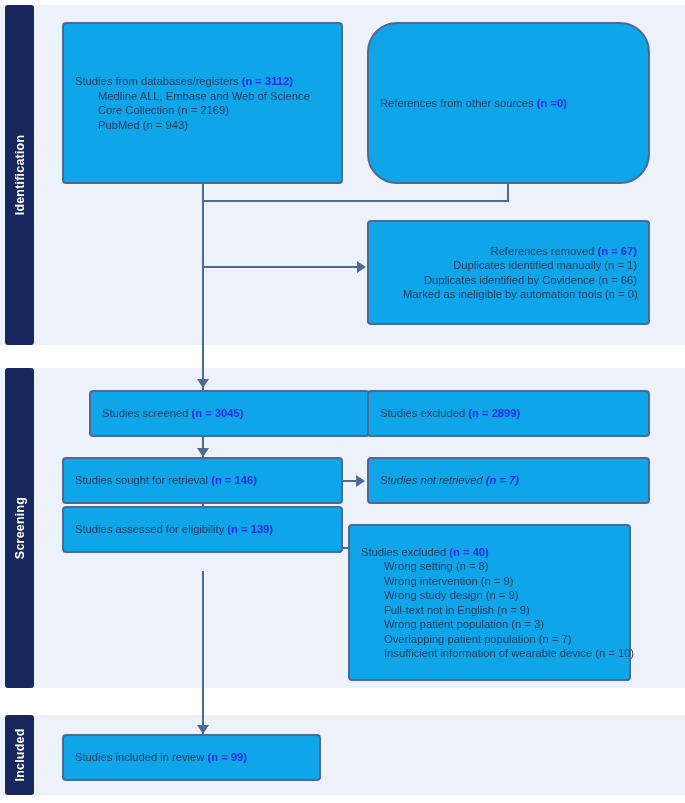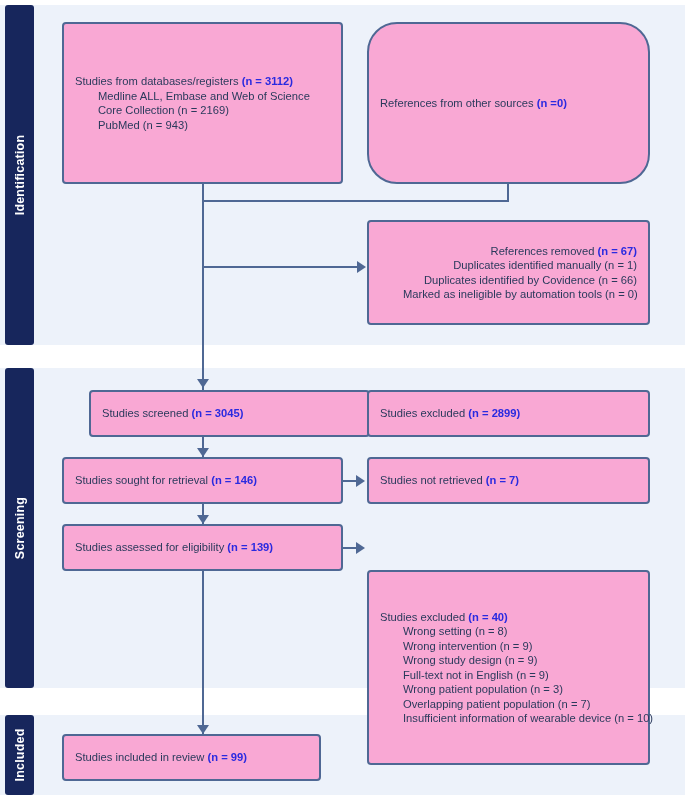--- a/index.html
+++ b/index.html
@@ -48,21 +48,21 @@
     color: #ffffff;
     font-size: 12.5px;
     font-weight: bold;
     letter-spacing: 0.2px;
     font-family: "Liberation Sans", sans-serif;
   }
 
   
   .pbox {
     position: absolute;
-    background: #f9a8d4;
+    background: #0ea5e9;
     border: 2px solid #4f6894;
     border-radius: 4px;
     box-sizing: border-box;
     display: flex;
     flex-direction: column;
     justify-content: center;
     padding: 6px 11px;
   }
   .pbox .line {
     color: #2a3a5c;
@@ -82,23 +82,23 @@
     font-weight: bold;
   }
 
   
   .box-databases   { left: 62px;  top: 22px;  width: 281px; height: 162px; }
   .box-othersrc    { left: 367px; top: 22px;  width: 283px; height: 162px; border-radius: 30px; }
   .box-removed     { left: 367px; top: 220px; width: 283px; height: 105px; text-align: right; }
   .box-screened    { left: 62px;  top: 390px; width: 281px; height: 47px; margin-left: 27px;  }
   .box-excluded1   { left: 367px; top: 390px; width: 283px; height: 47px;  }
   .box-sought      { left: 62px;  top: 457px; width: 281px; height: 47px;  }
-  .box-notretr     { left: 367px; top: 457px; width: 283px; height: 47px;  }
-  .box-assessed    { left: 62px;  top: 524px; width: 281px; height: 47px;  }
-  .box-excluded2   { left: 367px; top: 524px; width: 283px; height: 195px; margin-top: 46px; }
+  .box-notretr     { left: 367px; top: 457px; width: 283px; height: 47px; font-style: italic;  }
+  .box-assessed    { left: 62px;  top: 506px; width: 281px; height: 47px;  }
+  .box-excluded2   { left: 348px; top: 524px; width: 283px; height: 157px; }
   .box-included    { left: 62px;  top: 734px; width: 259px; height: 47px;  }
 
   
   .conn {
     position: absolute;
     background: #4f6894;
   }
   .vline { width: 2px; }
   .hline { height: 2px; }
 

